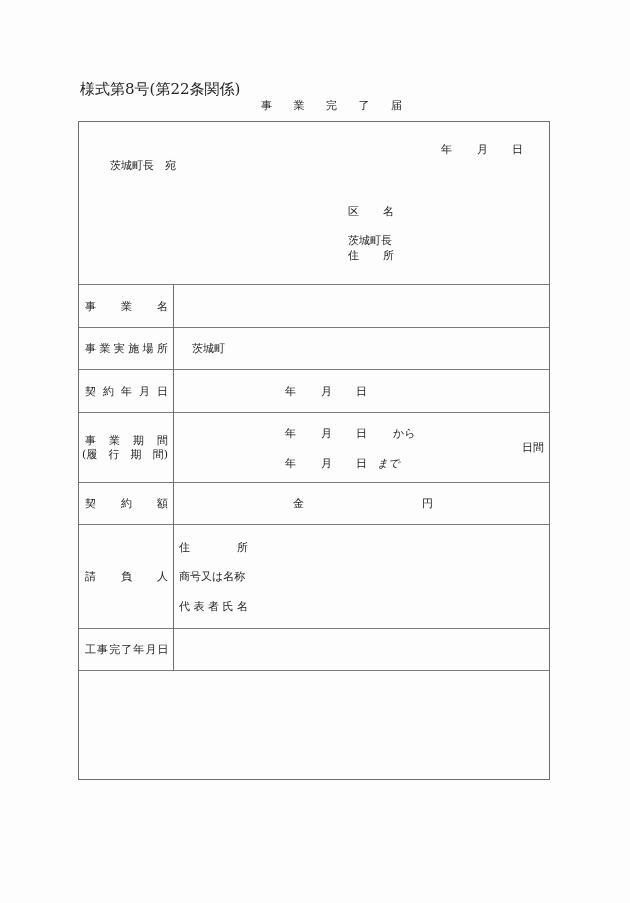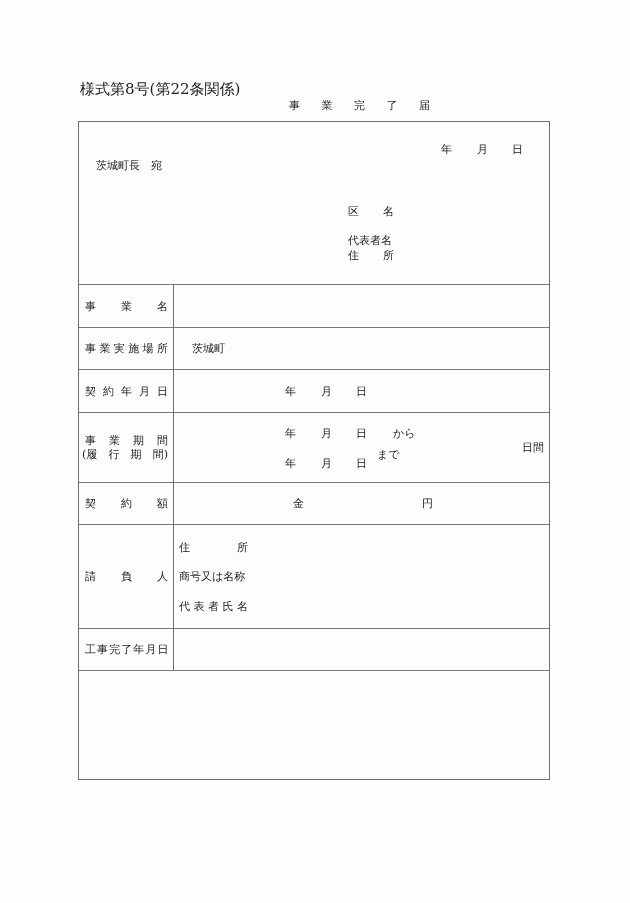--- a/index.html
+++ b/index.html
@@ -12,21 +12,21 @@
       height: 903px;
       position: relative;
       overflow: hidden;
       font-family: "DejaVu Serif", "Liberation Serif", serif;
       color: #222;
       font-size: 11px;
     }
     .abs { position: absolute; white-space: nowrap; line-height: 1; }
 
     .form-code { left: 80px; top: 82px; font-size: 15px; }
-    .doc-title { left: 261px; top: 100px; font-size: 11px; letter-spacing: 9px; margin-left: 28px; }
+    .doc-title { left: 261px; top: 100px; font-size: 11px; letter-spacing: 9px; }
 
     .frame {
       position: absolute;
       left: 78px;
       top: 121px;
       width: 472px;
       height: 659px;
       border: 1.5px solid #6f6f6f;
       box-sizing: border-box;
     }
@@ -64,26 +64,26 @@
 <div class="abs form-code">様式第8号(第22条関係)</div>
 <div class="abs doc-title">事 業 完 了 届</div>
 
 <div class="frame">
 
   <div>
     <span class="cell-text" style="left:362px; top:22px;">年</span>
     <span class="cell-text" style="left:398px; top:22px;">月</span>
     <span class="cell-text" style="left:433px; top:22px;">日</span>
 
-    <span class="cell-text" style="left:17px; top:38px;text-align:right;">茨城町長　宛</span>
+    <span class="cell-text" style="left:31px; top:38px;text-align:right;">茨城町長　宛</span>
 
     <span class="cell-text" style="left:269px; top:84px;">区</span>
     <span class="cell-text" style="left:304px; top:84px;">名</span>
 
-    <span class="cell-text" style="left:269px; top:113px;">代表者名</span>
+    <span class="cell-text" style="left:269px; top:113px;">茨城町長</span>
 
     <span class="cell-text" style="left:269px; top:128px;">住</span>
     <span class="cell-text" style="left:304px; top:128px;">所</span>
   </div>
 
   <div class="hline" style="top:162px;"></div>
   <div class="hline" style="top:205px;"></div>
   <div class="hline" style="top:247px;"></div>
   <div class="hline" style="top:290px;"></div>
   <div class="hline" style="top:360px;"></div>
@@ -134,21 +134,21 @@
     <span>間)</span>
   </div>
   <span class="cell-text" style="left:206px; top:306px;">年</span>
   <span class="cell-text" style="left:242px; top:306px;">月</span>
   <span class="cell-text" style="left:277px; top:306px;">日</span>
   <span class="cell-text" style="left:314px; top:306px;">から</span>
 
   <span class="cell-text" style="left:206px; top:336px;">年</span>
   <span class="cell-text" style="left:242px; top:336px;">月</span>
   <span class="cell-text" style="left:277px; top:336px;">日</span>
-  <span class="cell-text" style="left:298px; top:327px;">まで</span>
+  <span class="cell-text" style="left:298px; top:336px;font-style:italic;">まで</span>
 
   <span class="cell-text" style="left:443px; top:320px;">日間</span>
 
   <div class="label" style="top:376px;">
     <span>契</span>
     <span>約</span>
     <span>額</span>
   </div>
   <span class="cell-text" style="left:214px; top:376px;">金</span>
   <span class="cell-text" style="left:343px; top:376px;">円</span>

